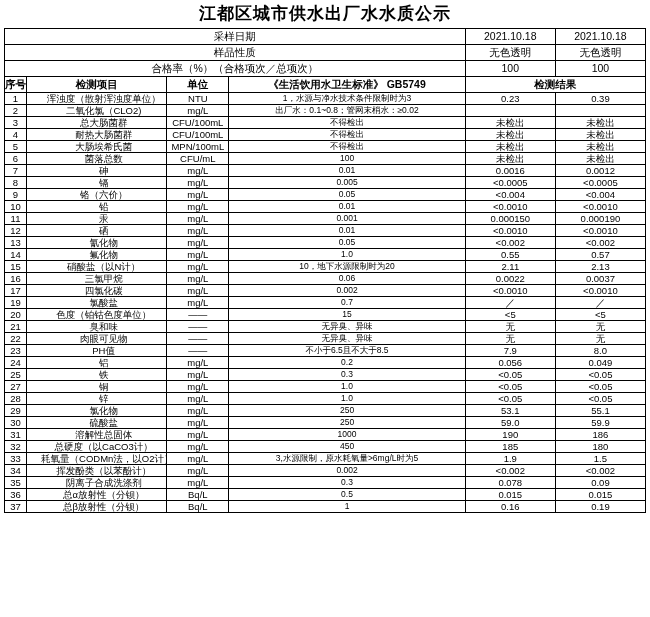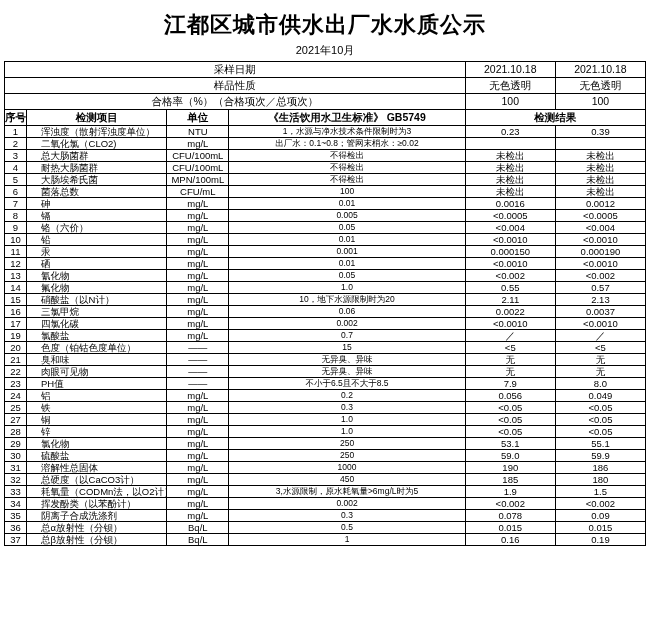--- a/index.html
+++ b/index.html
@@ -1,39 +1,38 @@
 <!DOCTYPE html>
 <html><head>
 <meta charset="utf-8">
 <style>
   html,body{margin:0;padding:0;background:#ffffff;}
   body{width:650px;height:617px;font-family:"Liberation Sans","DejaVu Sans",sans-serif;color:#000;}
   .page{width:650px;height:617px;position:relative;overflow:hidden;}
-  .title{font-size:22px;font-weight:bold;text-align:center;letter-spacing:1px;padding-top:10px;padding-bottom:3px;}
+  .title{font-size:17px;font-weight:bold;text-align:center;letter-spacing:1px;padding-top:2px;padding-bottom:3px;}
   .subtitle{font-size:11px;text-align:center;padding-bottom:3px;}
   table{border-collapse:collapse;width:642px;margin-left:4px;table-layout:fixed;}
   td{border:1px solid #000;font-size:9.5px;text-align:center;padding:0;line-height:11px;height:11px;overflow:hidden;white-space:nowrap;}
   .hdr{font-size:10.5px;font-weight:bold;height:15px;}
   .hdr2{font-size:10.5px;height:15px;}
   .lbl{font-weight:normal;}
-  .l{text-align:left;padding-left:14px;}
+  .l{text-align:center;padding-left:14px;}
   .std{font-size:8.5px;}
   .colno{width:22px;}
   .colitem{width:140px;}
   .colunit{width:62px;}
   .colstd{width:236px;}
   .colres{width:90px;}
 </style>
 </head>
 <body>
 
 <div class="page">
 
   <div class="title">江都区城市供水出厂水水质公示</div>
-  <div class="subtitle">2021年10月</div>
 
   <table>
     <colgroup>
       <col class="colno">
         <col class="colitem">
         <col class="colunit">
         <col class="colstd">
         <col class="colres">
         <col class="colres">
     </colgroup>

